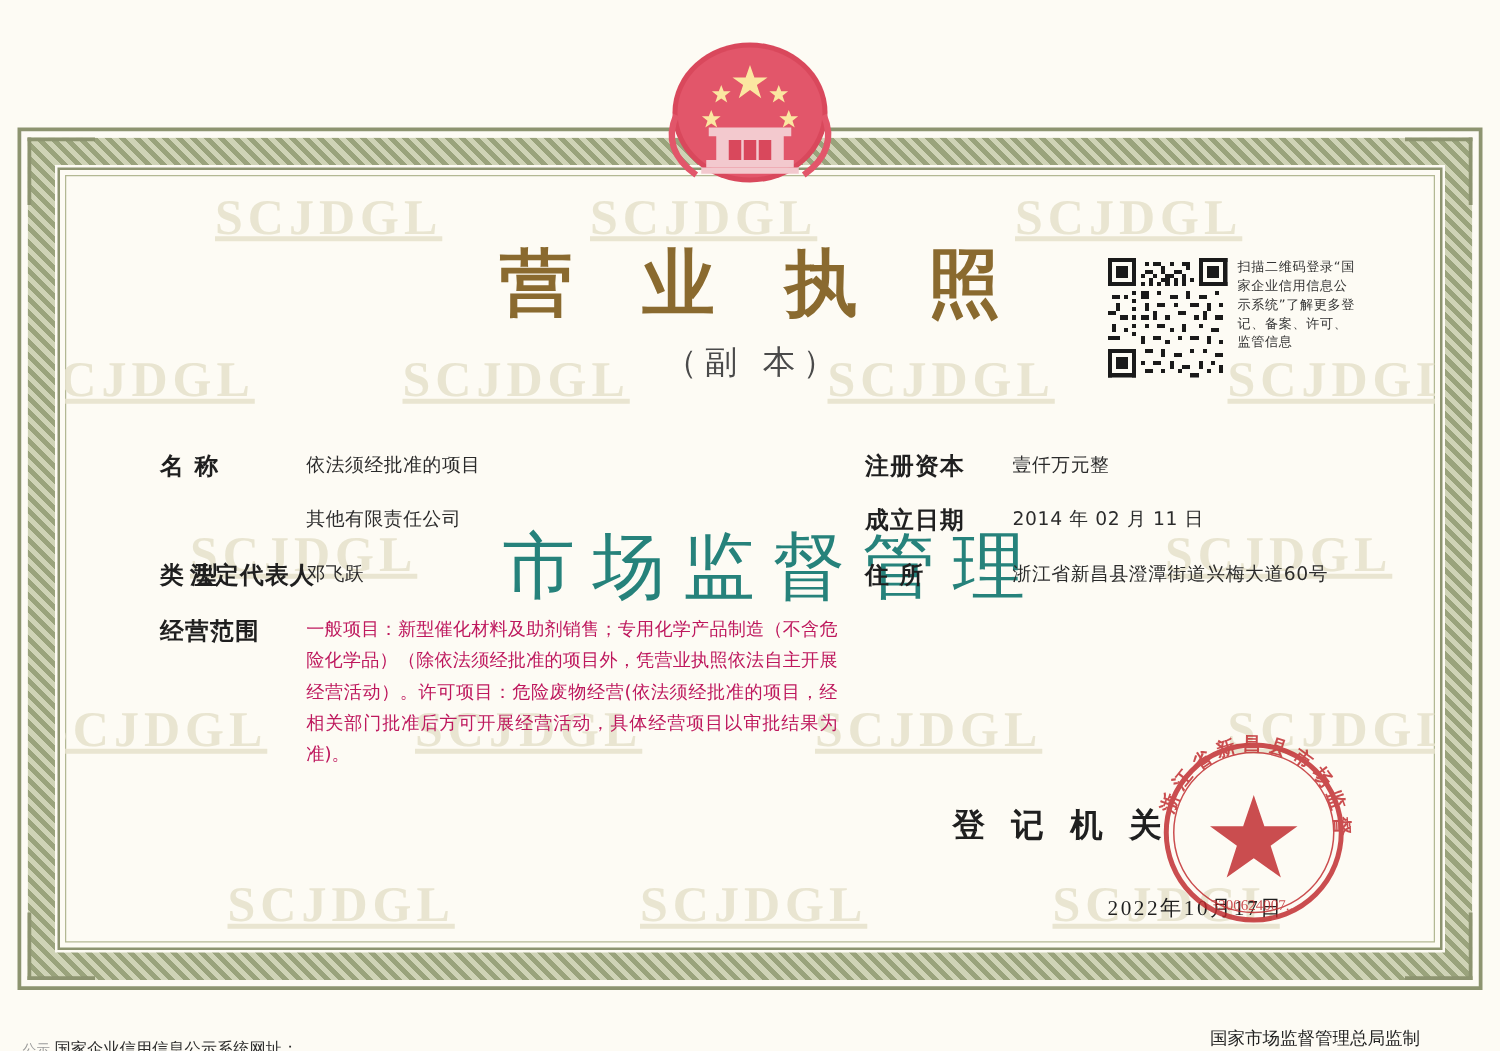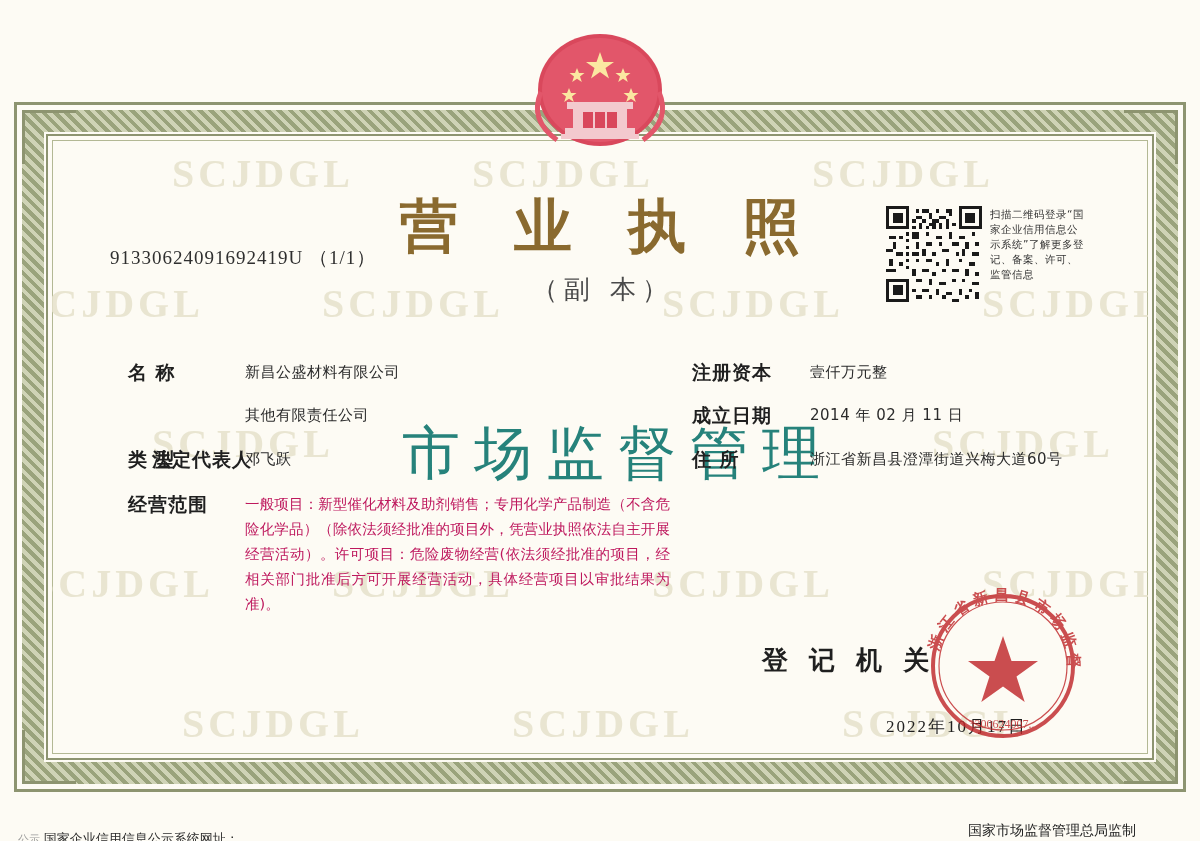--- a/index.html
+++ b/index.html
@@ -81,20 +81,21 @@
   }
   .wm {
     position: absolute;
     font-family: "Liberation Serif", serif;
     font-weight: bold;
     color: #e6e2cc;
     font-size: 40px;
     letter-spacing: 4px;
     opacity: .85;
     white-space: nowrap;
+    text-decoration: underline;
   }
   .wm-big {
     position: absolute;
     font-family: "DejaVu Sans", sans-serif;
     color: #0f766e;
     font-size: 58px;
     letter-spacing: 14px;
     white-space: nowrap;
     opacity: .9;
   }
@@ -316,21 +317,20 @@
       <rect x="74" y="82" width="10" height="16" fill="#d9485c"></rect>
 
       <path d="M20 62 Q8 90 36 110" stroke="#e2566a" stroke-width="5" fill="none"></path>
       <path d="M138 62 Q150 90 122 110" stroke="#e2566a" stroke-width="5" fill="none"></path>
     </svg>
   </div>
 
   <div class="title">营 业 执 照</div>
   <div class="subtitle">（副 本）</div>
 
-  <div class="code-value">91330624091692419U （1/1）</div>
 
   <div class="qr">
     <svg width="96" height="96" viewBox="0 0 29 29" shape-rendering="crispEdges">
       <rect width="29" height="29" fill="#fdfbf4"></rect>
       <g fill="#1a1a1a">
 
         <rect x="0" y="0" width="7" height="1"></rect>
           <rect x="0" y="6" width="7" height="1"></rect>
         <rect x="0" y="0" width="1" height="7"></rect>
           <rect x="6" y="0" width="1" height="7"></rect>
@@ -436,21 +436,21 @@
         <rect x="24" y="27" width="1" height="1"></rect>
           <rect x="27" y="26" width="1" height="2"></rect>
       </g>
     </svg>
   </div>
   <div class="qr-note">扫描二维码登录“国家企业信用信息公示系统”了解更多登记、备案、许可、监管信息</div>
 
   <div class="field-label" style="left:128px; top:360px;">
     <span class="label-spread-4">名 称</span>
   </div>
-  <div class="field-value" style="left:245px; top:363px;">新昌公盛材料有限公司</div>
+  <div class="field-value" style="left:245px; top:363px;">依法须经批准的项目</div>
 
   <div class="field-label" style="left:128px; top:403px;margin-top:44px;">
     <span class="label-spread-4">类 型</span>
   </div>
   <div class="field-value" style="left:245px; top:406px;">其他有限责任公司</div>
 
   <div class="field-label" style="left:128px; top:447px;margin-left:24px;">法定代表人</div>
   <div class="field-value" style="left:245px; top:450px;">邓飞跃</div>
 
   <div class="field-label" style="left:128px; top:492px;">经营范围</div>

